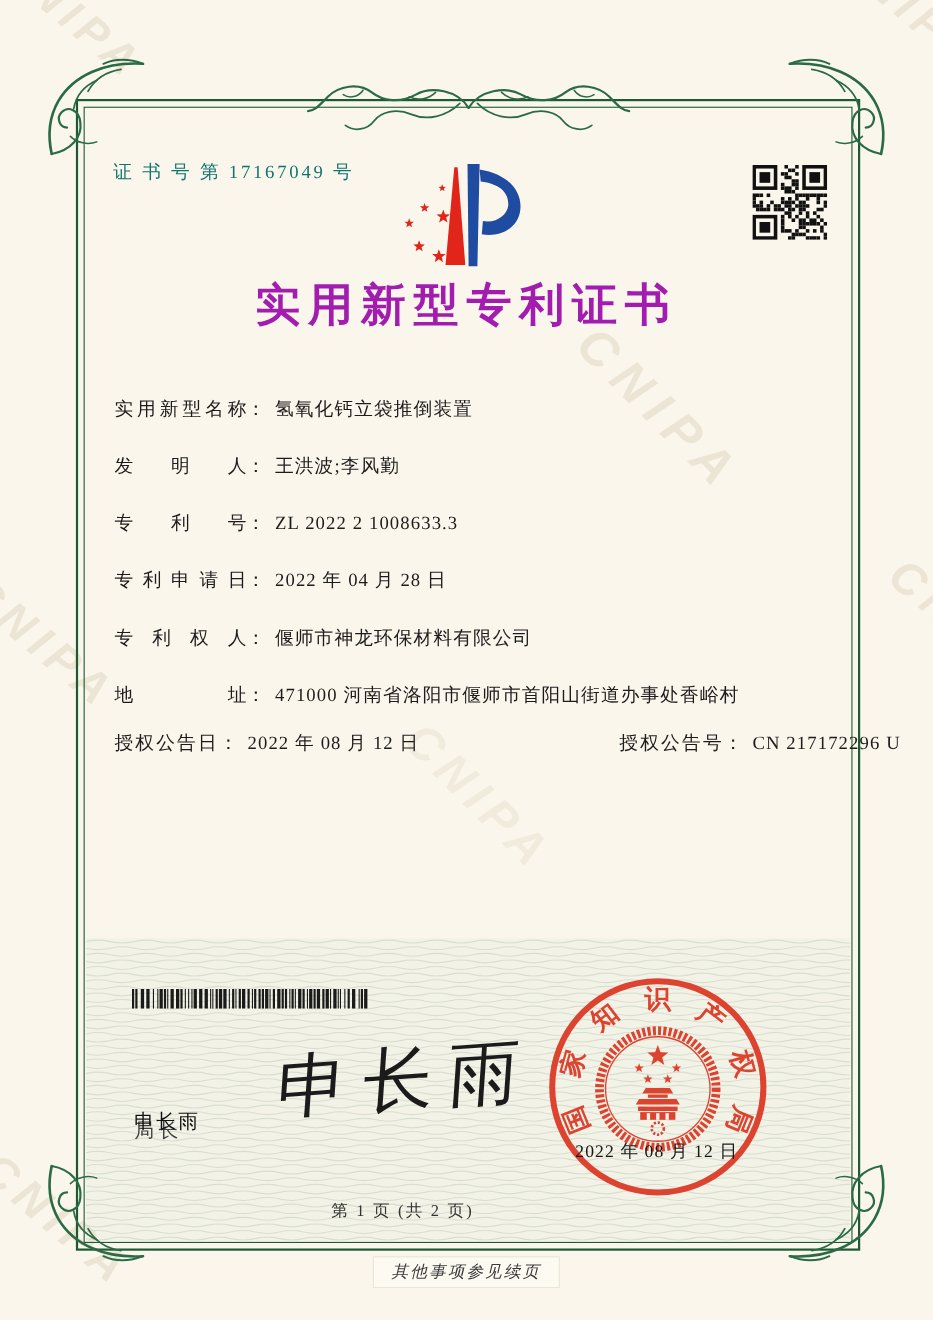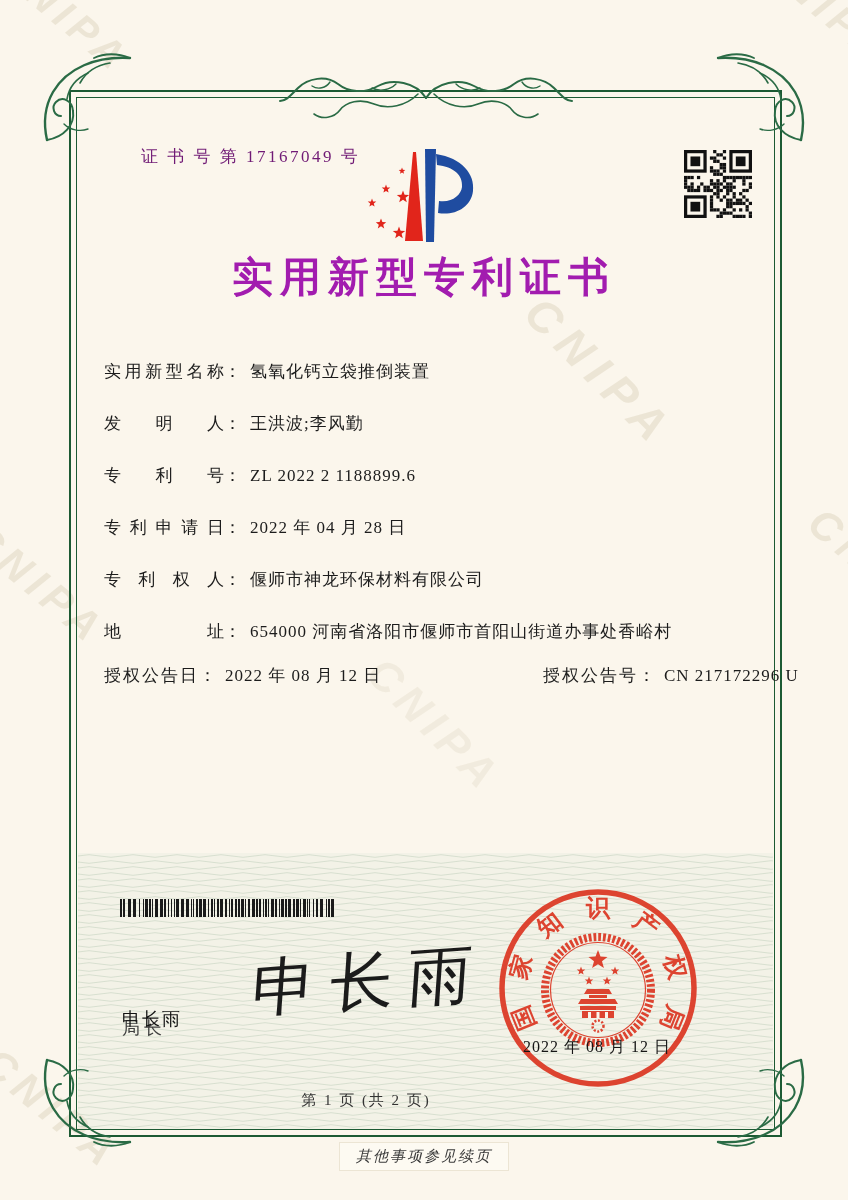--- a/index.html
+++ b/index.html
@@ -12,30 +12,30 @@
   .frame-outer{position:absolute;left:69px;top:90px;width:713px;height:1047px;
       border:2.5px solid #1c5a33;box-sizing:border-box;z-index:2;}
   .frame-inner{position:absolute;left:76px;top:97px;width:699px;height:1033px;
       border:1px solid #1c5a33;box-sizing:border-box;z-index:2;}
   .ornaments{position:absolute;left:0;top:0;z-index:3;pointer-events:none;}
   
   #waves{position:absolute;left:78px;top:853px;z-index:1;}
   #waves path{fill:none;stroke:#d2dccb;stroke-width:1;opacity:.85;}
   .waves-bg{position:absolute;left:78px;top:853px;width:695px;height:276px;background:#f3f2e7;z-index:0;}
   
-  .cert-no{position:absolute;left:103px;top:145px;font-size:17px;letter-spacing:2.5px;color:#701a75;z-index:4;margin-left:38px;}
+  .cert-no{position:absolute;left:103px;top:145px;font-size:17px;letter-spacing:2.5px;color:#0f766e;z-index:4;}
   .qr{position:absolute;left:684px;top:150px;z-index:4;}
   .logo{position:absolute;left:362px;top:146px;z-index:4;}
   .title{position:absolute;left:0;top:250px;width:848px;text-align:center;
       font-size:41px;font-weight:bold;letter-spacing:7px;color:#a21caf;z-index:4;}
   .frow{position:absolute;left:104px;font-size:17px;color:#1c1c1c;z-index:4;white-space:nowrap;}
   .flabel{display:inline-block;width:120px;text-align:justify;text-align-last:justify;}
   .fcolon{display:inline-block;margin-right:9px;}
   .fvalue{letter-spacing:1px;}
-  .grant2{position:absolute;left:439px;top:0;}
+  .grant2{position:absolute;left:459px;top:0;}
   .body-text{position:absolute;left:103px;top:700px;width:645px;z-index:4;
       font-size:16.5px;font-style:italic;line-height:27.5px;color:#1d1d1d;letter-spacing:0.5px;}
   .body-text p{margin:0;text-indent:2em;}
   #barcode{position:absolute;left:120px;top:899px;z-index:4;}
   .director-title{position:absolute;left:122px;top:1016px;font-size:18px;letter-spacing:4px;color:#404040;z-index:4;}
   .director-name{position:absolute;left:122px;top:1007px;font-size:18px;letter-spacing:2px;color:#111;z-index:4;}
   .signature{position:absolute;left:252px;top:938px;font-size:64px;color:#1b1b1b;z-index:4;
       letter-spacing:14px;transform:rotate(-4deg) skewX(-8deg);font-weight:500;}
   .seal{position:absolute;left:488px;top:878px;z-index:5;opacity:.93;}
   .seal-date{position:absolute;left:523px;top:1037px;width:200px;font-size:16px;
@@ -292,30 +292,30 @@
 
 <div class="title">实用新型专利证书</div>
 
 <div class="frow" style="top:360px;">
   <span class="flabel">实用新型名称</span><span class="fcolon">：</span><span class="fvalue">氢氧化钙立袋推倒装置</span>
 </div>
 <div class="frow" style="top:412px;">
   <span class="flabel">发明人</span><span class="fcolon">：</span><span class="fvalue">王洪波;李风勤</span>
 </div>
 <div class="frow" style="top:464px;">
-  <span class="flabel">专利号</span><span class="fcolon">：</span><span class="fvalue">ZL 2022 2 1188899.6</span>
+  <span class="flabel">专利号</span><span class="fcolon">：</span><span class="fvalue">ZL 2022 2 1008633.3</span>
 </div>
 <div class="frow" style="top:516px;">
   <span class="flabel">专利申请日</span><span class="fcolon">：</span><span class="fvalue">2022 年 04 月 28 日</span>
 </div>
 <div class="frow" style="top:568px;">
   <span class="flabel">专利权人</span><span class="fcolon">：</span><span class="fvalue">偃师市神龙环保材料有限公司</span>
 </div>
 <div class="frow" style="top:620px;">
-  <span class="flabel">地址</span><span class="fcolon">：</span><span class="fvalue">654000 河南省洛阳市偃师市首阳山街道办事处香峪村</span>
+  <span class="flabel">地址</span><span class="fcolon">：</span><span class="fvalue">471000 河南省洛阳市偃师市首阳山街道办事处香峪村</span>
 </div>
 <div class="frow" style="top:664px;width:644px;">
   <span style="letter-spacing:2px;">授权公告日</span><span class="fcolon">：</span><span class="fvalue">2022 年 08 月 12 日</span>
   <span class="grant2">
     <span style="letter-spacing:2px;">授权公告号</span><span class="fcolon">：</span><span class="fvalue">CN 217172296 U</span>
   </span>
 </div>
 
 <div class="body-text">
 </div>

